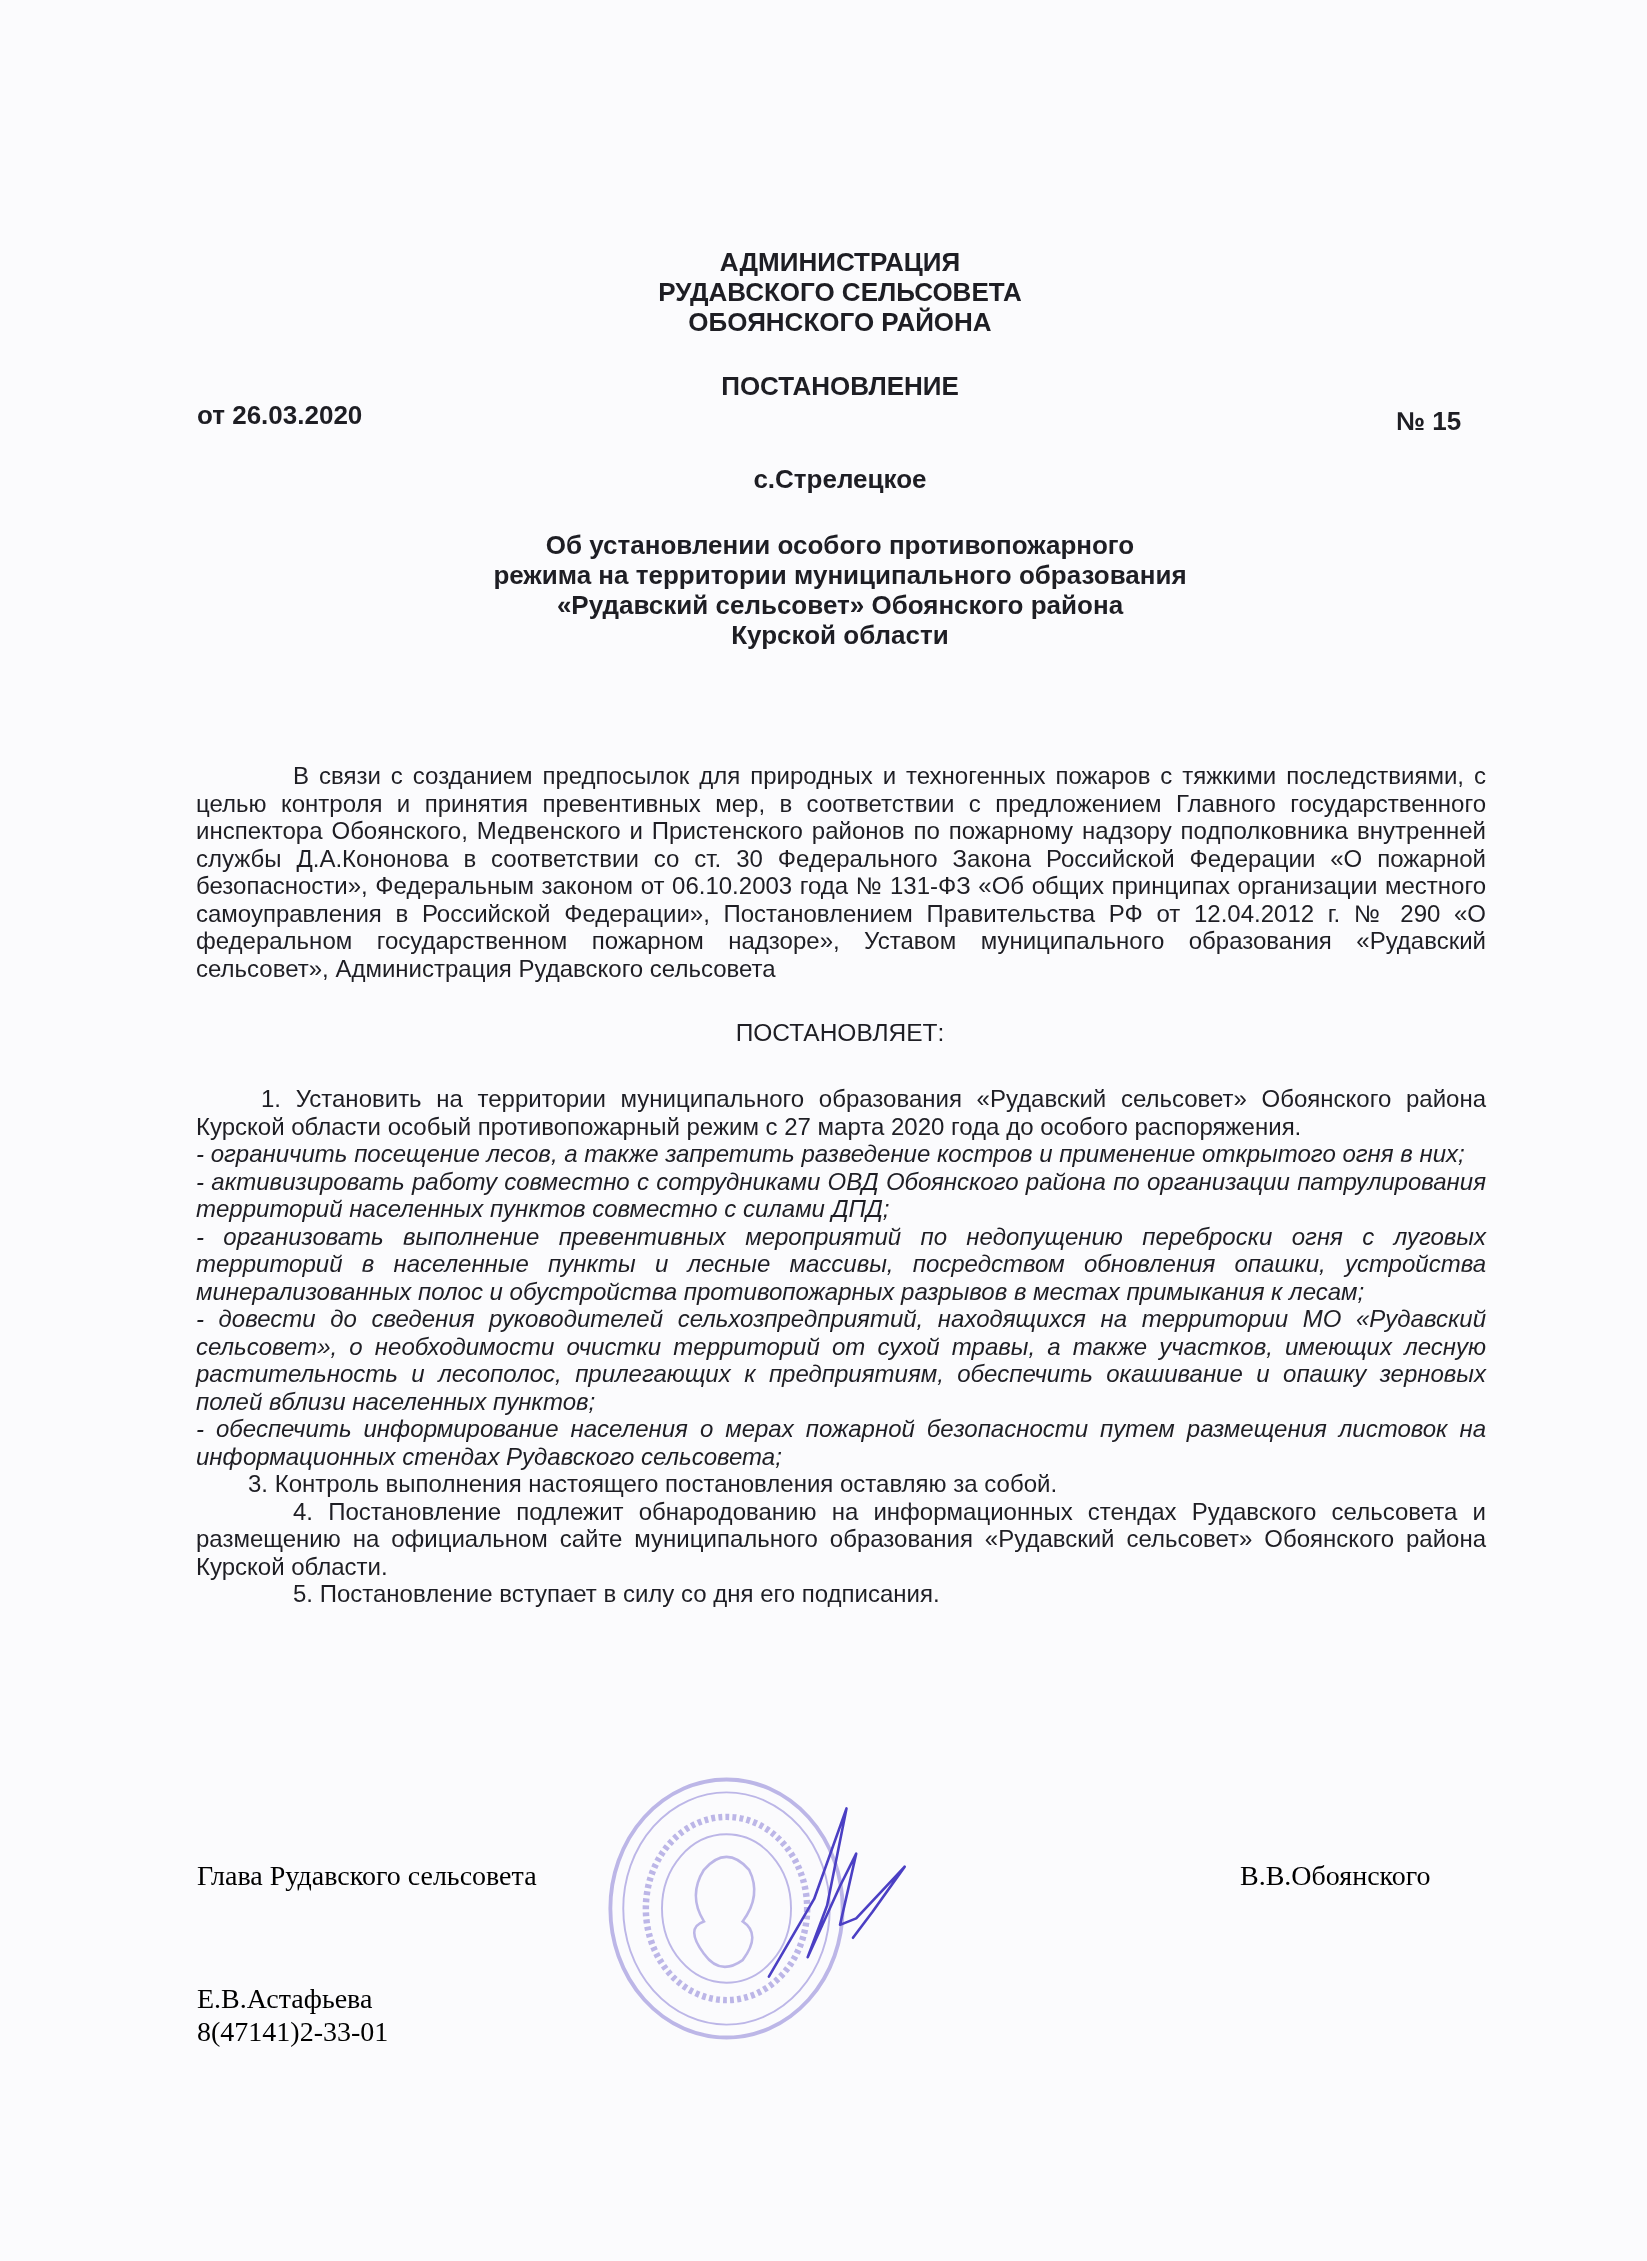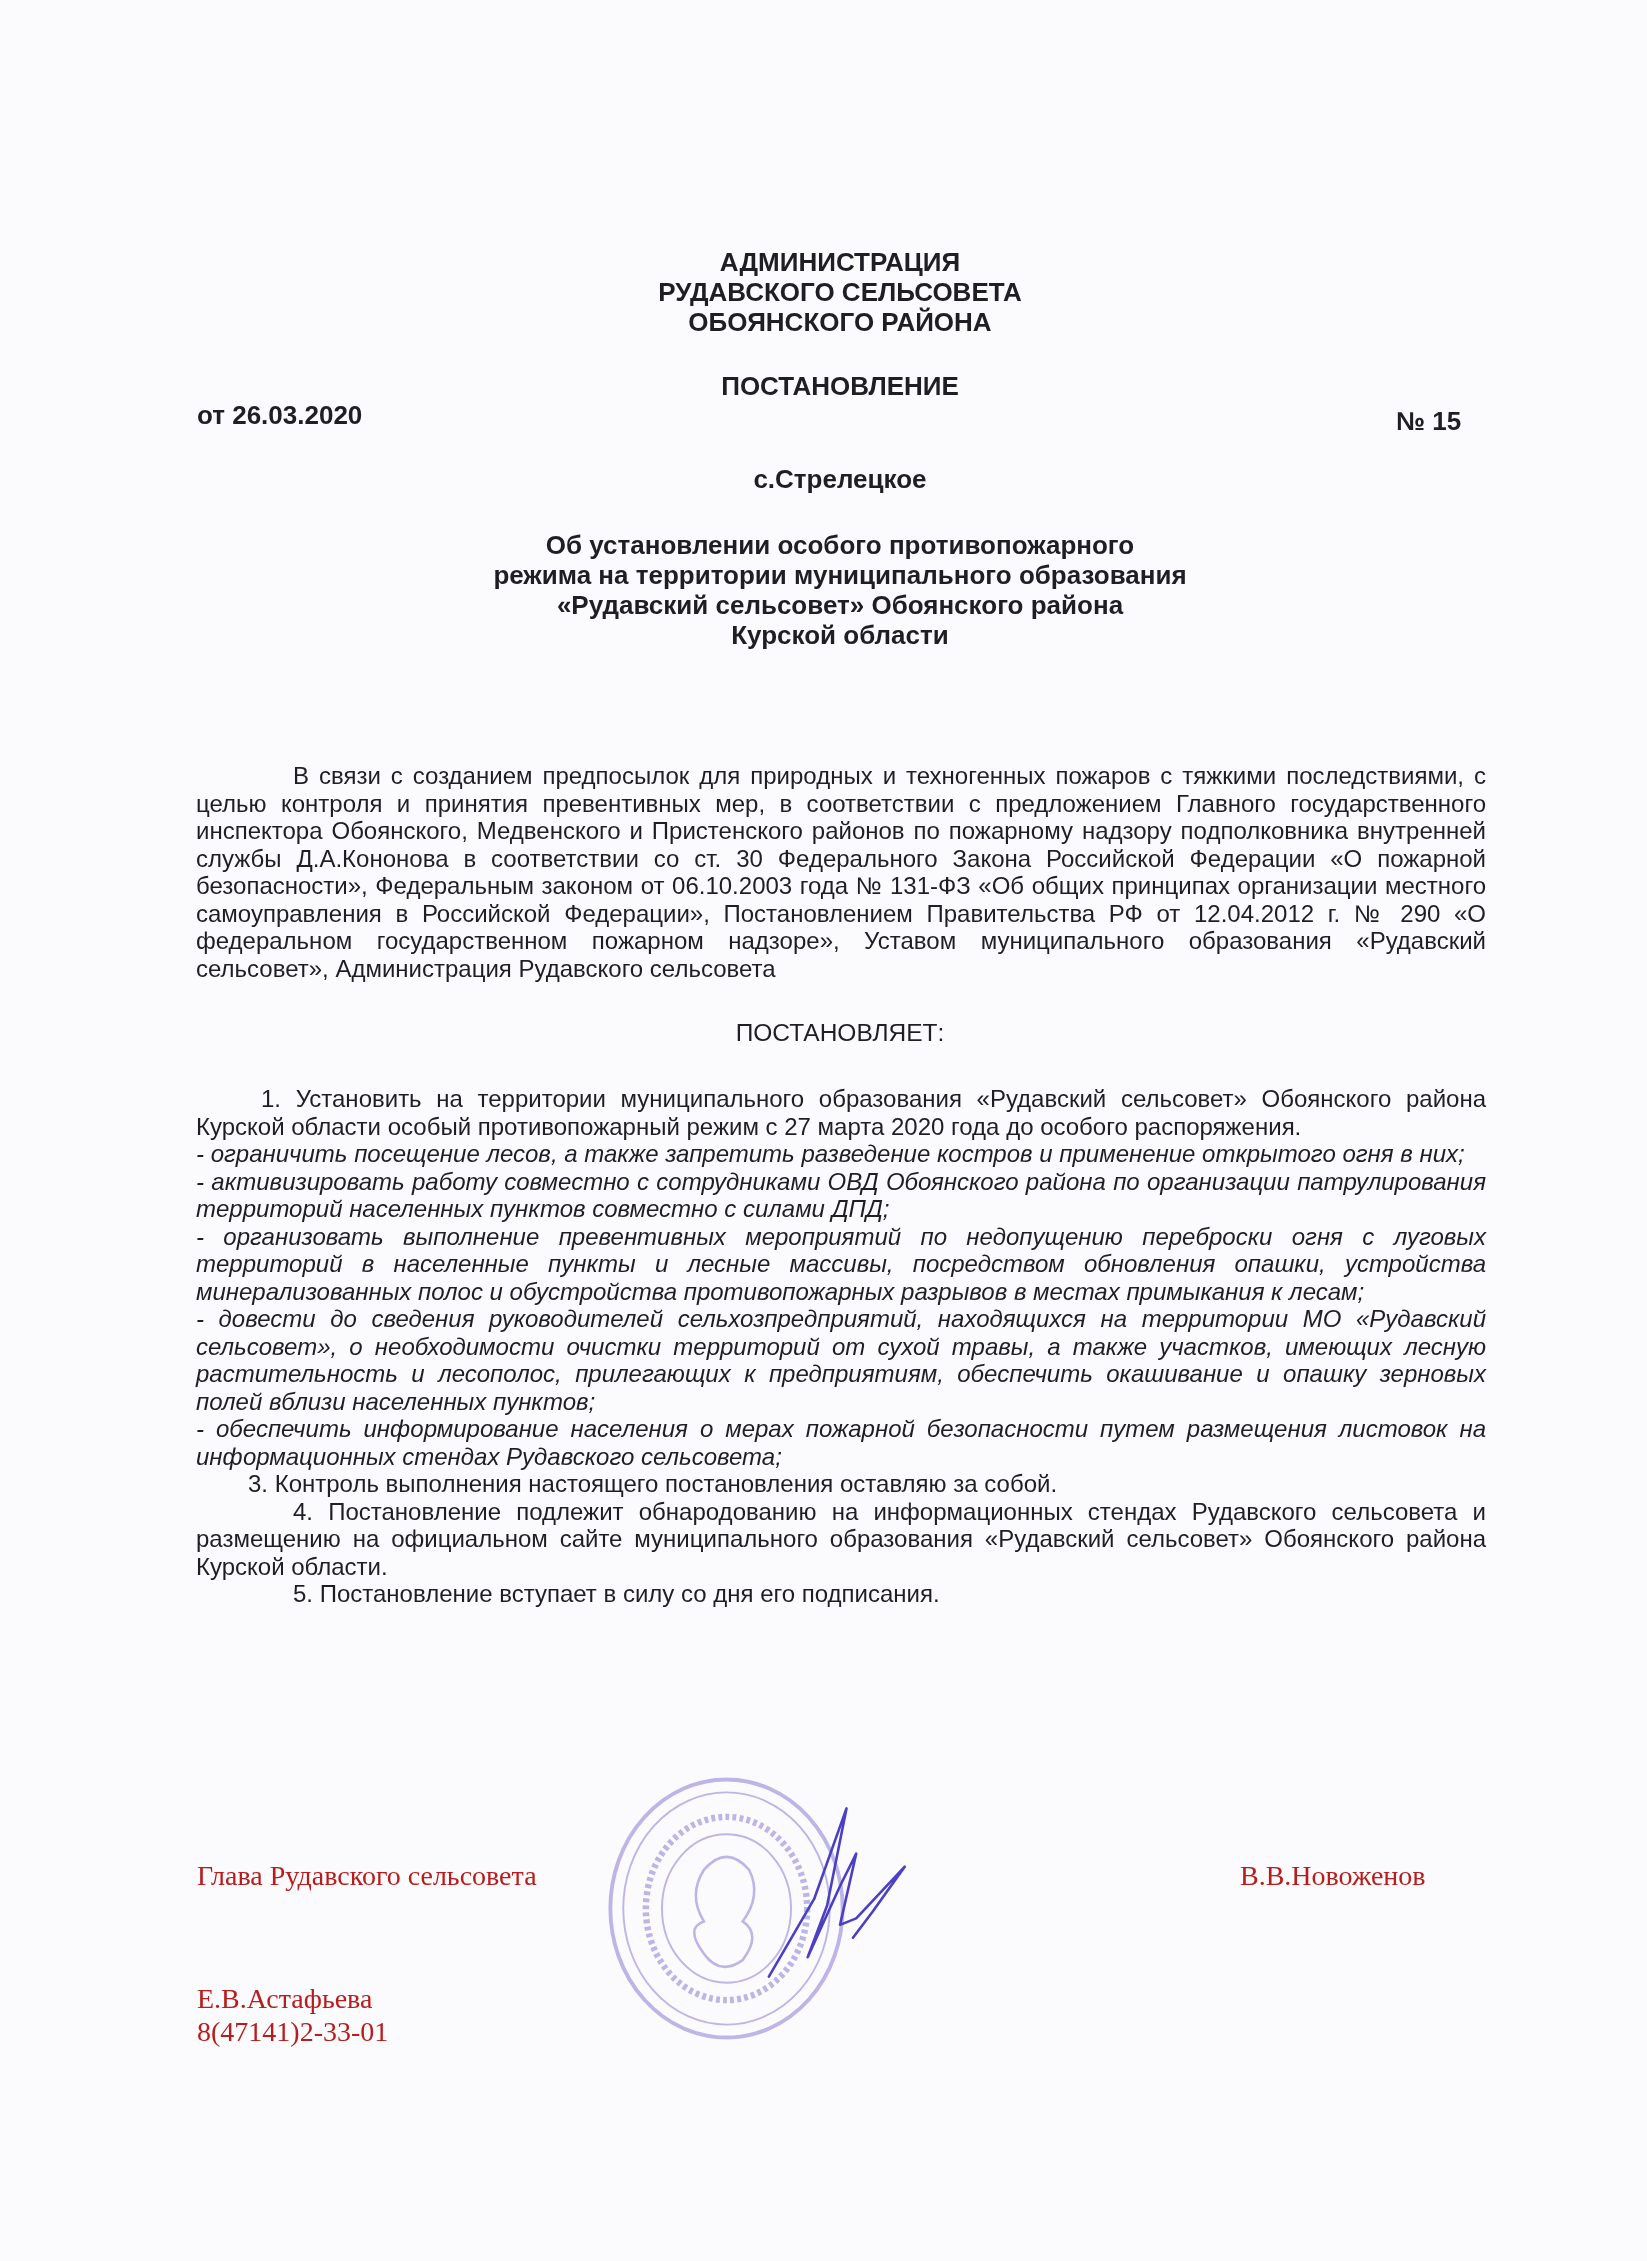--- a/index.html
+++ b/index.html
@@ -29,21 +29,21 @@
   #preamble { top: 714px; margin-top: 48px; }
   #preamble p { text-indent: 97px; }
   #resolves { position: absolute; left: 194px; width: 1292px; top: 1019px; text-align: center; font-size: 24.5px; }
   #items { top: 1085px; }
   .ind1 { text-indent: 65px; }
   .ind2 { text-indent: 32px; }
   .ind3 { text-indent: 52px; }
   .ind4 { text-indent: 97px; }
   .ind5 { text-indent: 97px; }
   .dash { text-indent: 0; font-style: italic; }
-  .serif { font-family: "Liberation Serif", serif; font-size: 28px; position: absolute; color: #b91c1c; }
+  .serif { font-family: "Liberation Serif", serif; font-size: 28px; position: absolute; color: #000000; }
   #sig-role { left: 197px; top: 1860px; }
   #sig-name { left: 1240px; top: 1860px; }
   #exec-name { left: 197px; top: 1983px; text-align: right; }
   #exec-phone { left: 197px; top: 2016px; }
   #stamp { position: absolute; left: 591px; top: 1773px; width: 271px; height: 271px; }
   #signature { position: absolute; left: 743px; top: 1789px; width: 207px; height: 207px; }
 </style>
 </head>
 <body>
 
@@ -93,18 +93,18 @@
       <ellipse cx="210" cy="210" rx="100" ry="115" stroke-width="3"></ellipse>
       <path d="M175 150 q35 -40 70 0 q20 40 -10 80 q30 20 0 60 q-35 25 -60 -10 q-30 -40 0 -50 q-25 -40 0 -80z" stroke-width="4"></path>
     </g>
   </svg>
 
   <svg id="signature" viewBox="0 0 320 320">
     <path d="M40 290 L110 170 L160 30 L130 180 L100 260 L150 150 L175 100 L150 210 L175 200 L250 120 L200 190 L170 230" fill="none" stroke="#4b3fc4" stroke-width="4" stroke-linecap="round" stroke-linejoin="round"></path>
   </svg>
 
   <div id="sig-role" class="serif">Глава Рудавского сельсовета</div>
-  <div id="sig-name" class="serif">В.В.Новоженов</div>
+  <div id="sig-name" class="serif">В.В.Обоянского</div>
   <div id="exec-name" class="serif">Е.В.Астафьева</div>
   <div id="exec-phone" class="serif">8(47141)2-33-01</div>
 
 </div>
 
 
 </body></html>

